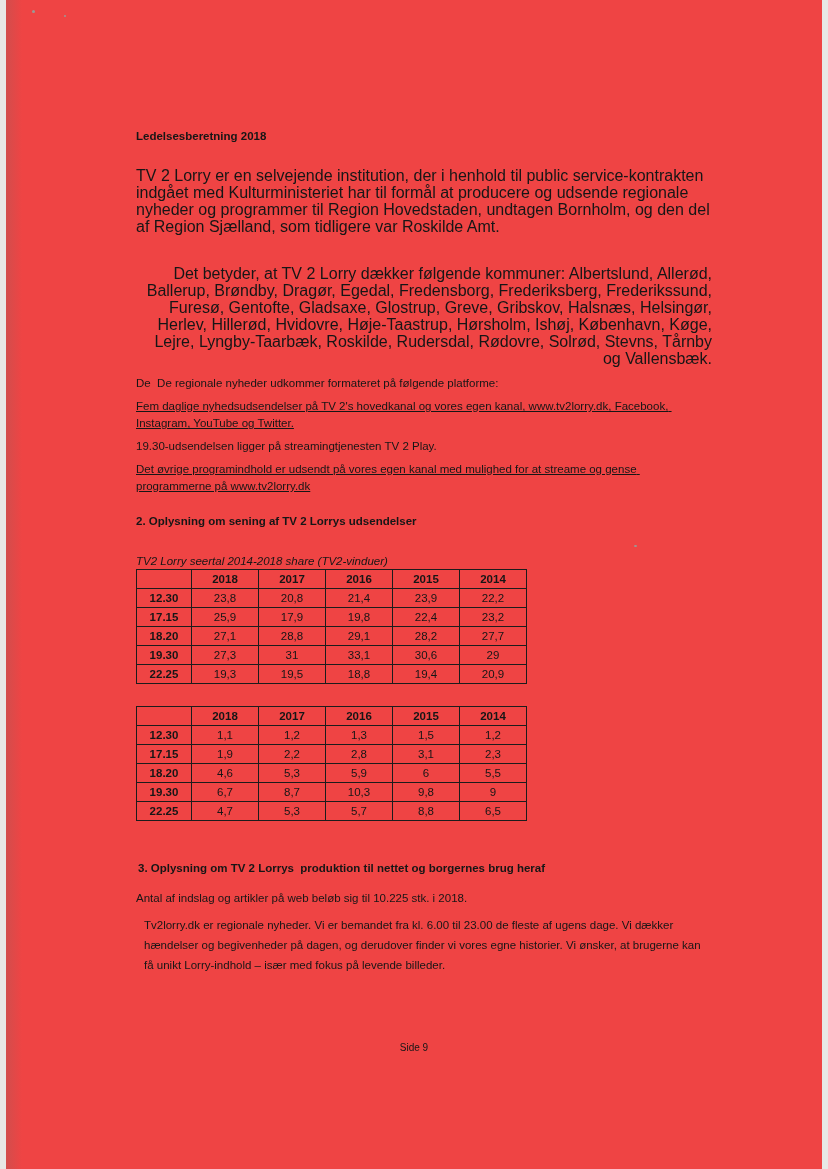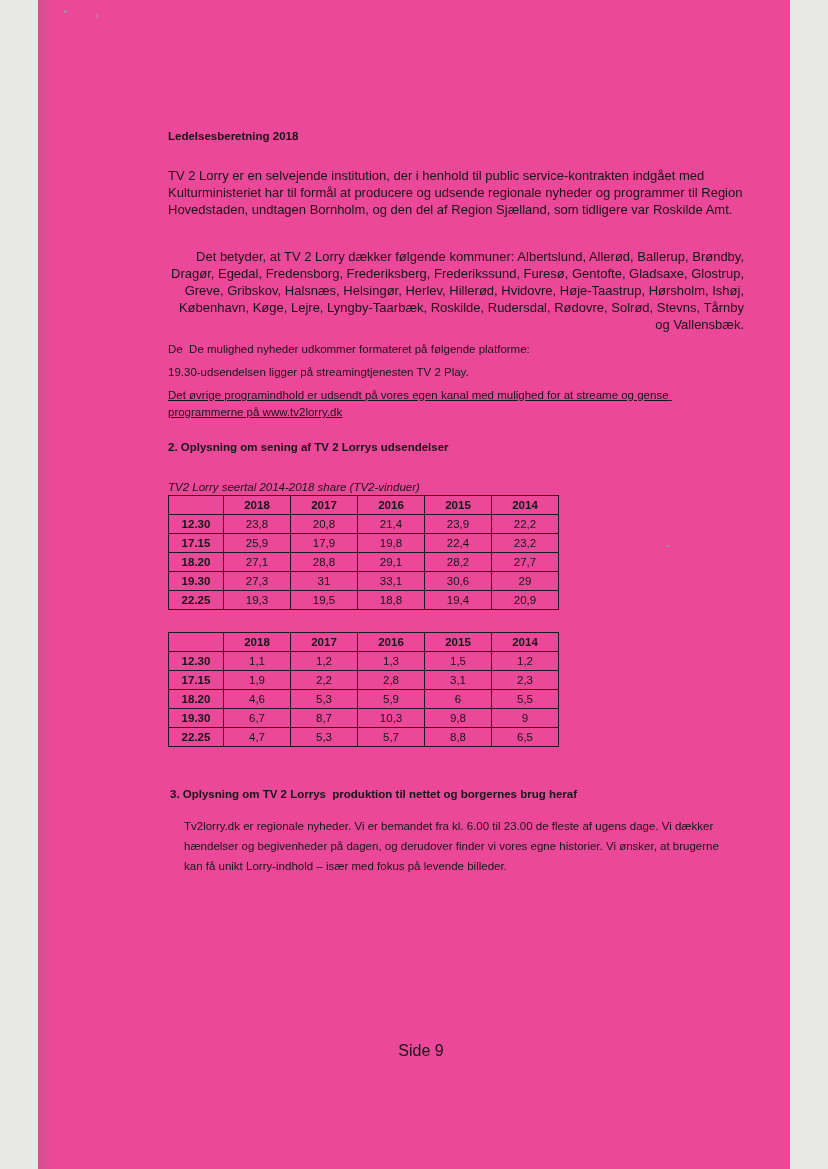--- a/index.html
+++ b/index.html
@@ -2,28 +2,27 @@
 <html><head>
 <meta charset="utf-8">
 <style>
   html, body {
     margin: 0;
     padding: 0;
     background: #e8e8e6;
   }
   .page {
     position: relative;
-    width: 736px;
+    width: 816px;
     height: 1169px;
-    background: #ec4899;
+    background: #ef4444;
     font-family: "Liberation Sans", sans-serif;
     color: #161616;
     overflow: hidden;
     margin: 0 auto;
-    padding-left: 16px;
   }
   .scan-edge {
     position: absolute;
     left: 0; top: 0;
     width: 16px; height: 100%;
     background: linear-gradient(to right, rgba(110,110,105,0.22), rgba(110,110,105,0));
     pointer-events: none;
   }
   .speck {
     position: absolute;
@@ -46,21 +45,21 @@
     font-size: 11.5px;
     font-weight: bold;
     margin: 0 0 25px 0;
   }
   .heading {
     font-size: 11.5px;
     font-weight: bold;
     margin: 0 0 21px 0;
   }
   .para {
-    font-size: 13px;
+    font-size: 16px;
     line-height: 17px;
     margin: 0 0 30px 0;
   }
   .para-tight { margin-bottom: 8px; text-align: right; }
   .para-platform {
     font-size: 11.5px;
     line-height: 17px;
     margin: 0 0 6px 0;
   }
   .underlined { text-decoration: underline; }
@@ -98,52 +97,53 @@
 
   .heading-s3 { margin: 41px 0 16px 2px; }
   .para-s3a {
     font-size: 11.5px;
     line-height: 17px;
     margin: 0 0 8px 0;
   }
   .para-s3b {
     font-size: 11.5px;
     line-height: 20px;
-    margin: 16px;
+    margin: 8px;
   }
 
   .footer {
     position: absolute;
-    left: 7px;
+    left: 0;
     top: 1042px;
     width: 100%;
     text-align: center;
-    font-size: 16px;
+    font-size: 10px;
   }
 </style>
 </head>
 <body>
 
 <div class="page">
   <div class="scan-edge"></div>
   <div class="speck speck1"></div>
   <div class="speck speck2"></div>
   <div class="speck speck3"></div>
 
   <div class="content">
 
     <div class="doc-title">Ledelsesberetning 2018</div>
 
 
     <p class="para">TV 2 Lorry er en selvejende institution, der i henhold til public service-kontrakten indgået med Kulturministeriet har til formål at producere og udsende regionale nyheder og programmer til Region Hovedstaden, undtagen Bornholm, og den del af Region Sjælland, som tidligere var Roskilde Amt.</p>
 
     <p class="para para-tight">Det betyder, at TV 2 Lorry dækker følgende kommuner: Albertslund, Allerød, Ballerup, Brøndby, Dragør, Egedal, Fredensborg, Frederiksberg, Frederikssund, Furesø, Gentofte, Gladsaxe, Glostrup, Greve, Gribskov, Halsnæs, Helsingør, Herlev, Hillerød, Hvidovre, Høje-Taastrup, Hørsholm, Ishøj, København, Køge, Lejre, Lyngby-Taarbæk, Roskilde, Rudersdal, Rødovre, Solrød, Stevns, Tårnby og Vallensbæk.</p>
 
-    <p class="para-platform">De  De mulighed nyheder udkommer formateret på følgende platforme:</p>
-
+    <p class="para-platform">De  De regionale nyheder udkommer formateret på følgende platforme:</p>
+
+    <p class="para-platform underlined">Fem daglige nyhedsudsendelser på TV 2's hovedkanal og vores egen kanal, www.tv2lorry.dk, Facebook, Instagram, YouTube og Twitter.</p>
 
     <p class="para-platform">19.30-udsendelsen ligger på streamingtjenesten TV 2 Play.</p>
 
     <p class="para-platform underlined">Det øvrige programindhold er udsendt på vores egen kanal med mulighed for at streame og gense programmerne på www.tv2lorry.dk</p>
 
     <div class="heading heading-s2">2. Oplysning om sening af TV 2 Lorrys udsendelser</div>
 
     <p class="table-caption">TV2 Lorry seertal 2014-2018 share (TV2-vinduer)</p>
 
     <table class="data">
@@ -254,19 +254,20 @@
           <td>5,3</td>
           <td>5,7</td>
           <td>8,8</td>
           <td>6,5</td>
         </tr>
       </tbody>
     </table>
 
     <div class="heading heading-s3">3. Oplysning om TV 2 Lorrys  produktion til nettet og borgernes brug heraf</div>
 
+    <p class="para-s3a">Antal af indslag og artikler på web beløb sig til 10.225 stk. i 2018.</p>
 
     <p class="para-s3b">Tv2lorry.dk er regionale nyheder. Vi er bemandet fra kl. 6.00 til 23.00 de fleste af ugens dage. Vi dækker hændelser og begivenheder på dagen, og derudover finder vi vores egne historier. Vi ønsker, at brugerne kan få unikt Lorry-indhold – især med fokus på levende billeder.</p>
 
   </div>
 
   <div class="footer">Side 9</div>
 </div>
 
 </body></html>

